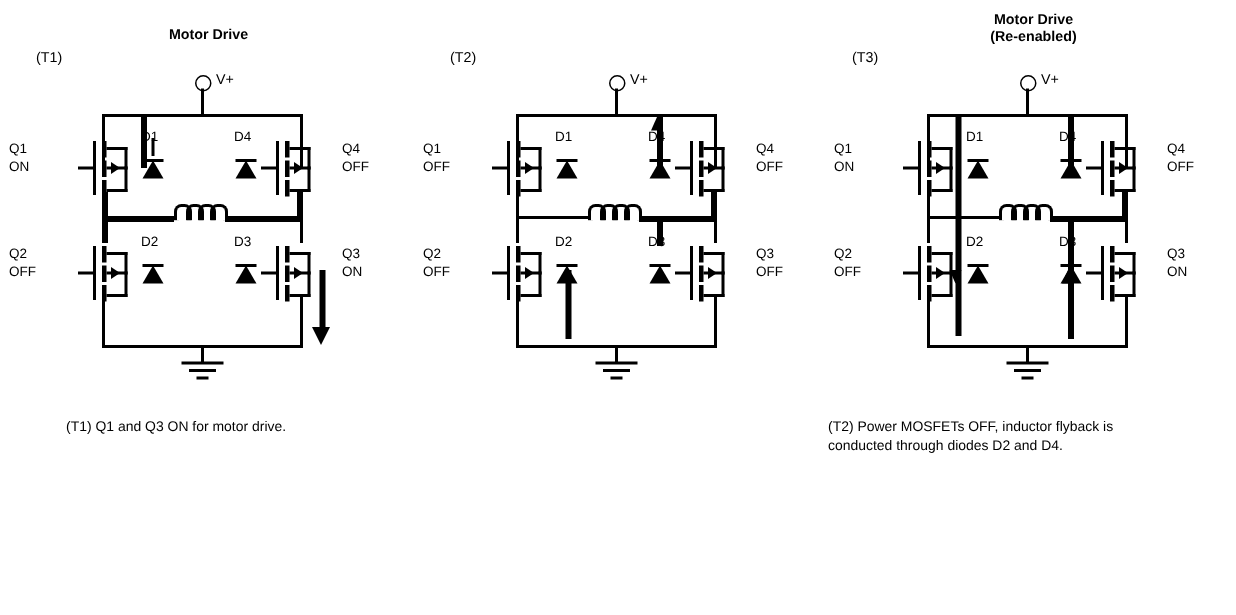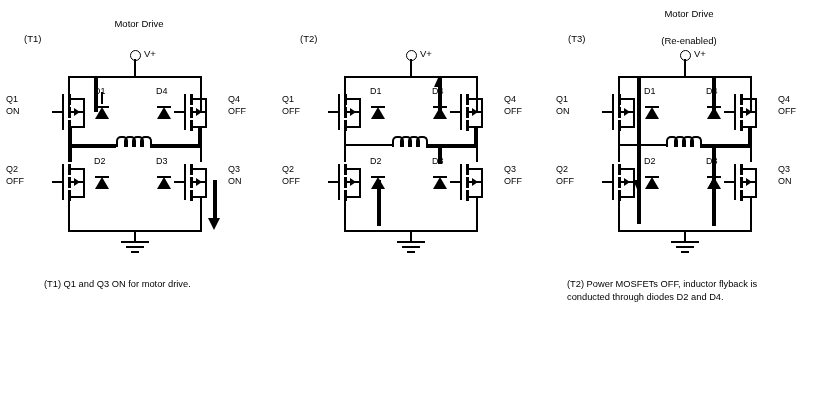--- a/index.html
+++ b/index.html
@@ -4,21 +4,21 @@
 <style>
   html,body{margin:0;padding:0;background:#ffffff;}
   body{width:824px;height:410px;font-family:"Liberation Sans",sans-serif;color:#000;position:relative;overflow:hidden;}
   .stage{position:relative;width:824px;height:410px;}
 
   .panel{position:absolute;top:0;width:266px;height:410px;}
   #panel-1{left:6px;}
   #panel-2{left:282px;}
   #panel-3{left:556px;}
 
-  .title{position:absolute;left:0;width:266px;text-align:center;font-size:9.5px;line-height:11px;font-weight:400;}
+  .title{position:absolute;left:0;width:266px;text-align:center;font-size:9.5px;line-height:11px;font-weight:700;}
   .tlabel{position:absolute;font-size:9.5px;}
 
   .circuit{position:absolute;left:0;top:30px;width:266px;height:230px;}
 
   .wire{position:absolute;background:#000;}
   .h{height:2px;}
   .v{width:2px;}
   .hb{height:4px;}
   .vb{width:4px;}
   .circ{position:absolute;width:9px;height:9px;border:1.6px solid #000;border-radius:50%;background:#fff;}
@@ -56,21 +56,21 @@
   .gnd i:nth-child(2){top:5px;width:18px;left:5px;}
   .gnd i:nth-child(3){top:10px;width:8px;left:10px;}
 
   
   .arrow-d{position:absolute;width:0;height:0;border-left:6px solid transparent;border-right:6px solid transparent;border-top:12px solid #000;}
   .arrow-dn-sm{position:absolute;width:0;height:0;border-left:4px solid transparent;border-right:4px solid transparent;border-top:9px solid #000;}
   .arrow-up-sm{position:absolute;width:0;height:0;border-left:4px solid transparent;border-right:4px solid transparent;border-bottom:9px solid #000;}
 
   .caption{position:absolute;font-size:9.3px;line-height:12.5px;width:236px;}
   #cap-1{left:38px;top:278px;}
-  #cap-2{left:285px;top:278px;width:232px;}
+  #cap-2{left:270px;top:278px;width:232px;}
 
   .watermark{position:absolute;right:12px;bottom:4px;font-size:12px;color:#2e9e3e;font-family:"Liberation Serif",serif;letter-spacing:.3px;}
 </style>
 </head>
 <body>
 
 <div class="stage">
 
   <div class="panel" id="panel-1">
     <div class="tlabel" style="left:18px;top:33px;">(T1)</div>
@@ -331,21 +331,21 @@
           <i></i>
         </div>
     </div>
 
     <div class="caption" id="cap-2">(T2) Power MOSFETs OFF, inductor flyback is conducted through diodes D2 and D4.</div>
   </div>
 
   <div class="panel" id="panel-3">
     <div class="tlabel" style="left:12px;top:33px;">(T3)</div>
     <div class="title" style="top:8px;">Motor Drive</div>
-    <div class="title" style="top:19px;margin-top:16px;">(Re-enabled)</div>
+    <div class="title" style="top:19px;">(Re-enabled)</div>
 
     <div class="circuit">
       <div class="circ" style="left:124px;top:20px;"></div>
       <div class="vplus" style="left:138px;top:18px;">V+</div>
       <div class="wire v" style="left:128px;top:29px;height:18px;"></div>
       <div class="wire h" style="left:62px;top:46px;width:134px;"></div>
       <div class="wire v" style="left:62px;top:46px;height:36px;"></div>
       <div class="wire v" style="left:194px;top:46px;height:36px;"></div>
 
       <div class="mos" style="left:46px;top:60px;">

